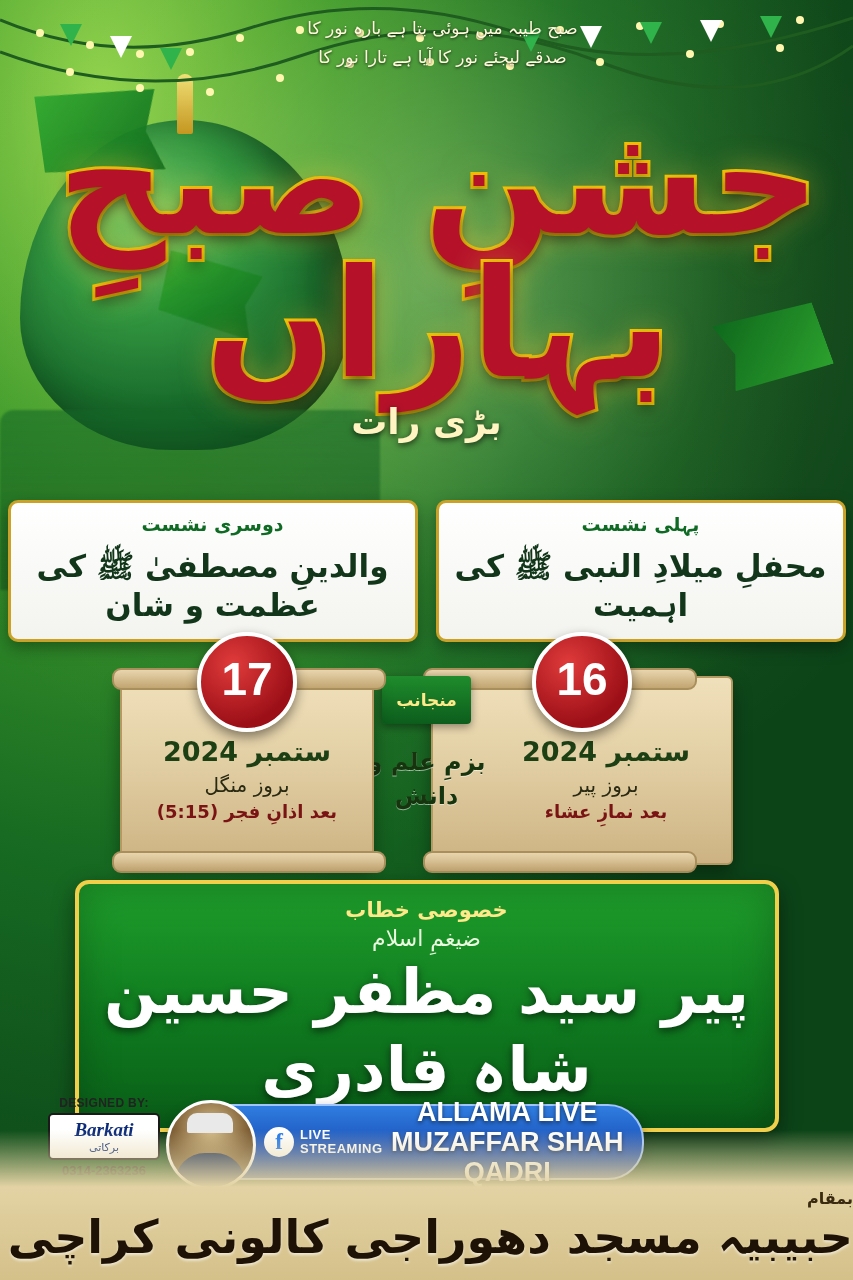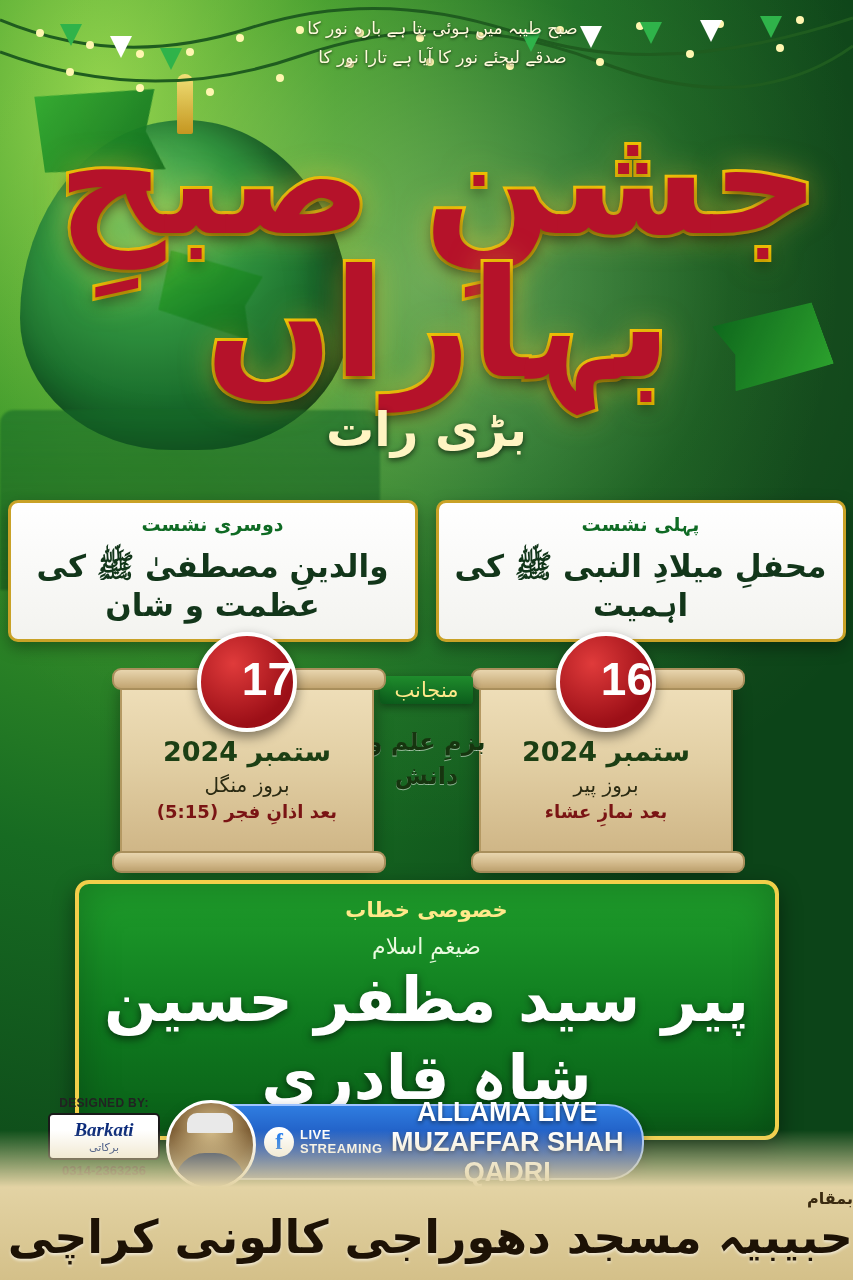--- a/index.html
+++ b/index.html
@@ -59,21 +59,21 @@
     color:#b5122a;
     -webkit-text-stroke:6px #f6c400;
     paint-order:stroke fill;
     text-shadow:0 6px 14px rgba(0,0,0,.55), 0 0 32px rgba(255,210,60,.55);
     letter-spacing:-6px;
     margin-left:24px;
   }
   .title-sub{
     margin-top:6px;
     font-family:"DejaVu Sans", sans-serif;
-    font-size:48px;font-weight:bold;color:#fff4c2;
+    font-size:36px;font-weight:bold;color:#fff4c2;
     text-shadow:0 2px 6px rgba(0,0,0,.7);
     direction:rtl;
   }
   
   .sessions{
     position:absolute;top:500px;left:0;width:853px;
     display:flex;flex-direction:row-reverse;justify-content:center;gap:18px;
   }
   .session{
     width:380px;border-radius:10px;padding:10px 12px 14px;
@@ -99,63 +99,63 @@
     box-shadow:0 8px 18px rgba(0,0,0,.38);
     direction:rtl;text-align:center;
   }
   .scroll:before,.scroll:after{
     content:"";position:absolute;left:-10px;width:270px;height:18px;
     background:linear-gradient(180deg,#e8d5ae,#c2a571);
     border:2px solid #a98f5c;border-radius:9px;
   }
   .scroll:before{top:-10px;}
   .scroll:after{bottom:-10px;}
-  .scroll-right{right:120px;top:36px;}
+  .scroll-right{right:120px;top:36px;padding-left:48px;}
   .scroll-left{left:120px;top:36px;}
   .daybadge{
     position:absolute;top:-46px;left:50%;transform:translateX(-50%);
     width:92px;height:92px;border-radius:50%;
     background:radial-gradient(circle at 35% 30%,#e03b3b,#9c0f17 70%);
     border:4px solid #fff;box-shadow:0 5px 12px rgba(0,0,0,.45);
-    color:#fff;font-size:46px;font-weight:bold;line-height:86px;text-align:right;
+    color:#fff;font-size:46px;font-weight:bold;line-height:86px;text-align:center;
     font-family:"Liberation Sans", sans-serif;
   }
   .scroll .s-month{
     font-family:"DejaVu Sans", sans-serif;
     margin-top:56px;font-size:27px;font-weight:bold;color:#1c3f14;line-height:1.3;
   }
   .scroll .s-day{font-size:20px;color:#2a2a12;font-family:"DejaVu Sans", sans-serif;margin-top:4px;}
   .scroll .s-time{font-size:18px;color:#7a1414;font-weight:bold;font-family:"DejaVu Sans", sans-serif;margin-top:4px;}
   .center-tag{
     position:absolute;left:50%;top:36px;transform:translateX(-50%);
     width:170px;text-align:center;direction:rtl;
   }
   .center-tag .tag-top{
     display:inline-block;background:linear-gradient(180deg,#1f8c2c,#0c5d1c);
-    color:#ffe98a;font-family:"DejaVu Sans", sans-serif;font-size:21px;font-weight:normal;
-    padding:2px 14px;border-radius:4px;box-shadow:0 3px 8px rgba(0,0,0,.4);
+    color:#ffe98a;font-family:"DejaVu Sans", sans-serif;font-size:17px;font-weight:bold;
+    padding:14px 14px;border-radius:4px;box-shadow:0 3px 8px rgba(0,0,0,.4);
   }
   .center-tag .tag-body{
     margin-top:22px;font-family:"DejaVu Sans", sans-serif;font-size:24px;font-weight:bold;
     color:#16350f;line-height:1.4;text-shadow:0 1px 0 rgba(255,255,255,.5);
   }
   
   .speaker-panel{
     position:absolute;top:880px;left:50%;transform:translateX(-50%);
     width:660px;border-radius:14px;padding:14px 18px 20px;
     background:linear-gradient(180deg,#1f9e2b 0%,#0f7a1f 55%,#0a5e18 100%);
     border:4px solid #f2cf4a;
     box-shadow:0 8px 22px rgba(0,0,0,.45), inset 0 0 40px rgba(0,0,0,.25);
     text-align:center;direction:rtl;
   }
   .speaker-panel .sp-kicker{
     font-family:"DejaVu Sans", sans-serif;font-size:21px;color:#ffe98a;font-weight:bold;
   }
   .speaker-panel .sp-title{
-    font-family:"DejaVu Sans", sans-serif;font-size:22px;color:#eafbe0;margin-top:12px;
+    font-family:"DejaVu Sans", sans-serif;font-size:22px;color:#eafbe0;margin-top:4px;
   }
   .speaker-panel .sp-name{
     font-family:"DejaVu Sans", sans-serif;font-size:62px;font-weight:bold;color:#ffffff;
     text-shadow:0 3px 8px rgba(0,0,0,.6);line-height:1.25;margin-top:2px;
   }
   
   .designed{
     position:absolute;left:48px;top:1096px;width:112px;text-align:center;
   }
   .designed .dlabel{font-size:12px;font-weight:bold;color:#222;letter-spacing:.3px;}

